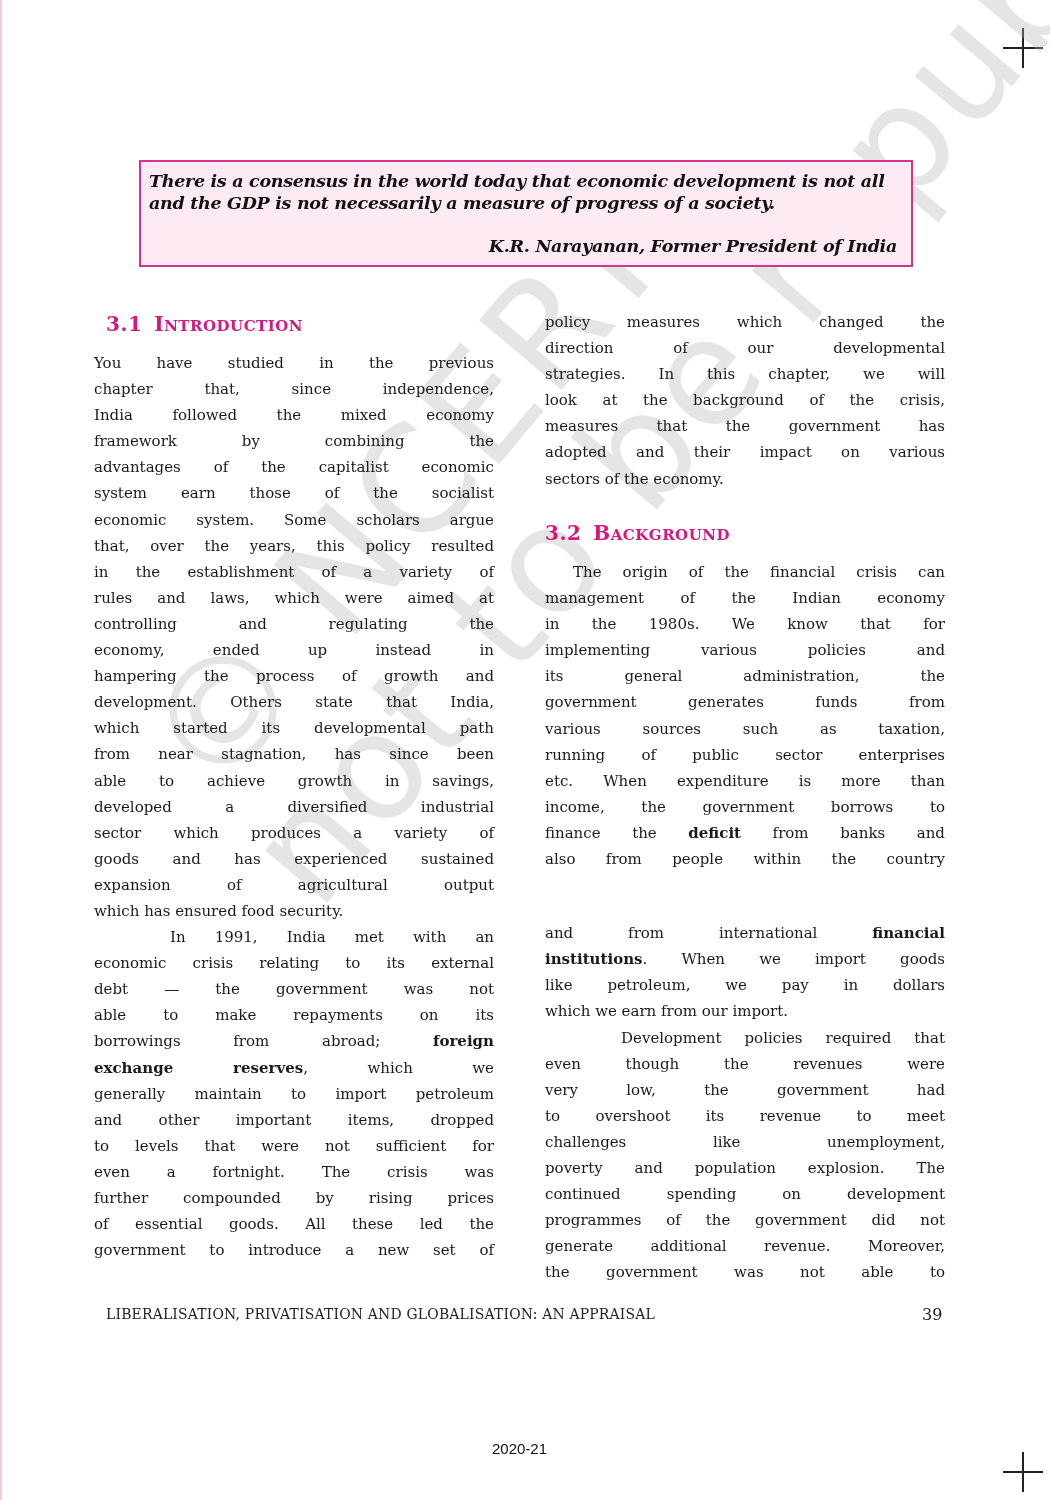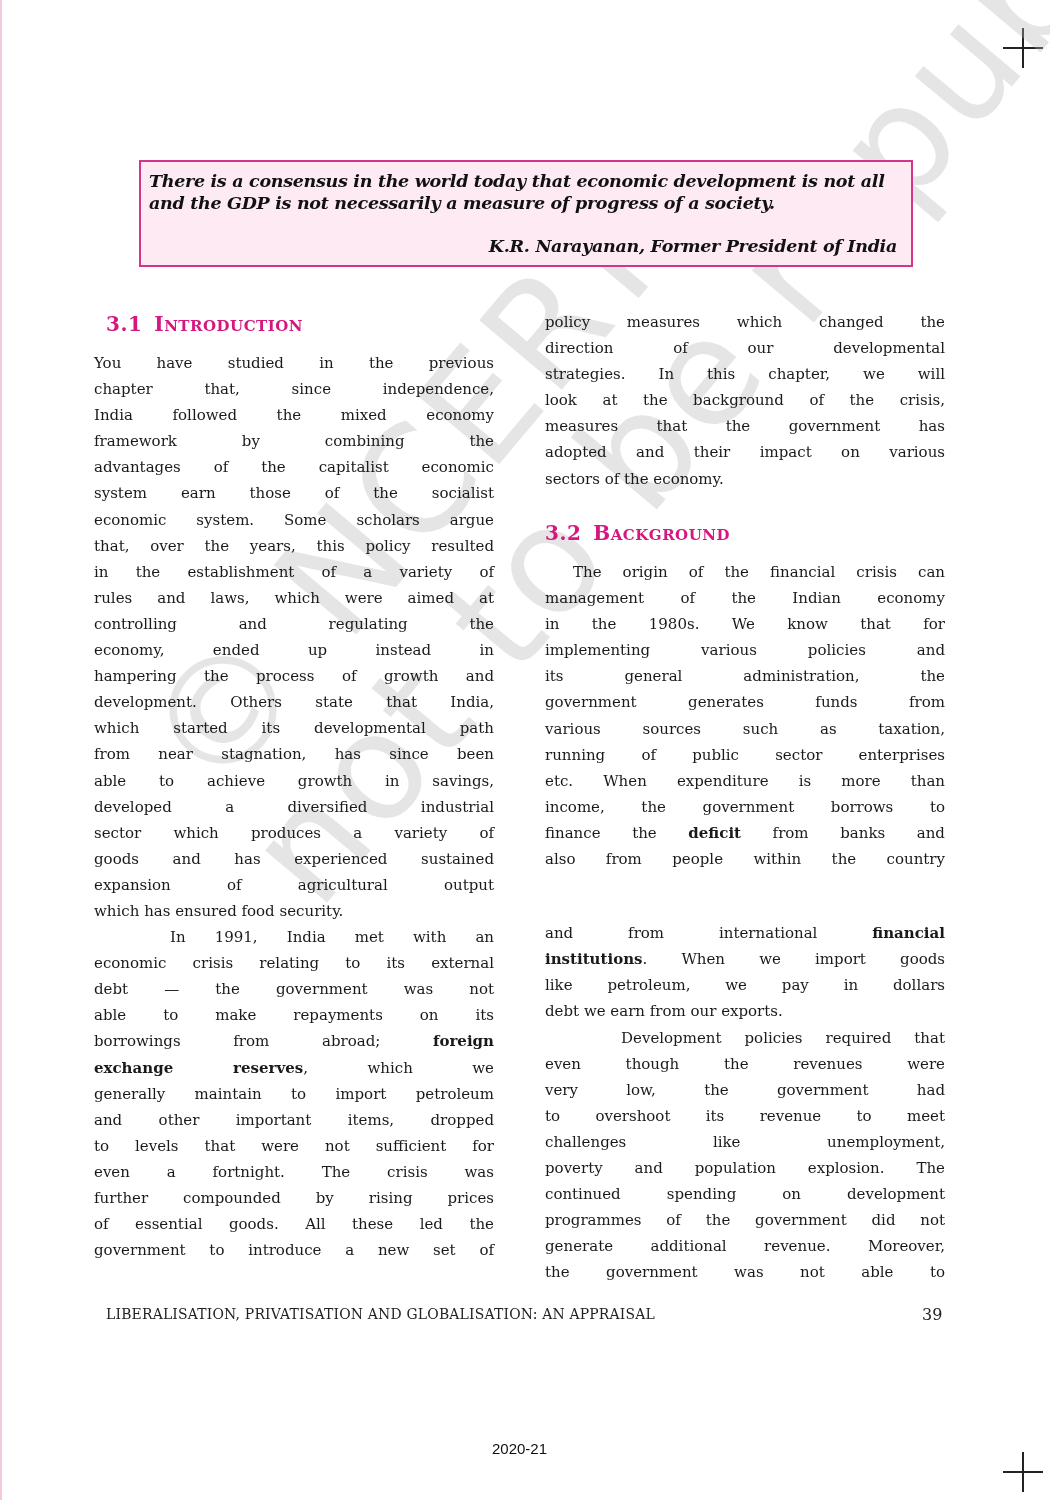--- a/index.html
+++ b/index.html
@@ -231,21 +231,21 @@
   <span class="line" style="white-space: nowrap; display: block;">government generates funds from</span>
   <span class="line" style="white-space: nowrap; display: block;">various sources such as taxation,</span>
   <span class="line" style="white-space: nowrap; display: block;">running of public sector enterprises</span>
   <span class="line" style="white-space: nowrap; display: block;">etc. When  expenditure is more than</span>
   <span class="line" style="white-space: nowrap; display: block;">income, the government borrows to</span>
   <span class="line" style="white-space: nowrap; display: block;"><span>finance the</span> <b class="kw">deficit</b> <span>from banks and</span></span>
   <span class="line" style="white-space: nowrap; display: block;">also from people within the country</span>
   <span class="line" style="white-space: nowrap; display: block; margin-top: 48px;"><span>and from international</span> <b class="kw">financial</b></span>
   <span class="line" style="white-space: nowrap; display: block;"><b class="kw">institutions</b><span>. When we import goods</span></span>
   <span class="line" style="white-space: nowrap; display: block;">like petroleum, we pay in dollars</span>
-  <span class="line" style="text-align-last:left">debt we earn from our exports.</span>
+  <span class="line" style="text-align-last:left">which we earn from our import.</span>
   <span class="line indent" style="white-space: nowrap; display: block; padding-left: 38px;">Development policies required that</span>
   <span class="line" style="white-space: nowrap; display: block;">even though the revenues were</span>
   <span class="line" style="white-space: nowrap; display: block;">very low, the government had</span>
   <span class="line" style="white-space: nowrap; display: block;">to overshoot its revenue to meet</span>
   <span class="line" style="white-space: nowrap; display: block;">challenges like unemployment,</span>
   <span class="line" style="white-space: nowrap; display: block;">poverty and population explosion. The</span>
   <span class="line" style="white-space: nowrap; display: block;">continued spending on development</span>
   <span class="line" style="white-space: nowrap; display: block;">programmes of the government did not</span>
   <span class="line" style="white-space: nowrap; display: block;">generate additional revenue. Moreover,</span>
   <span class="line" style="white-space: nowrap; display: block;">the government was not able to</span>

